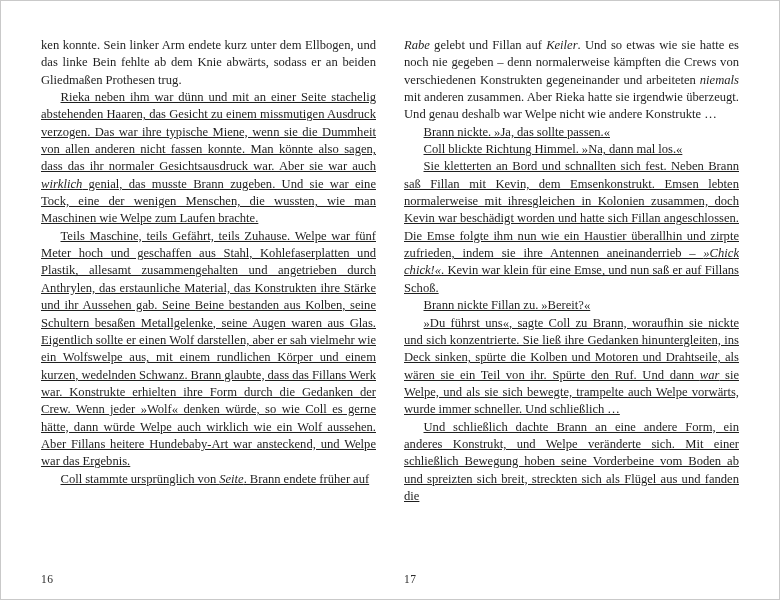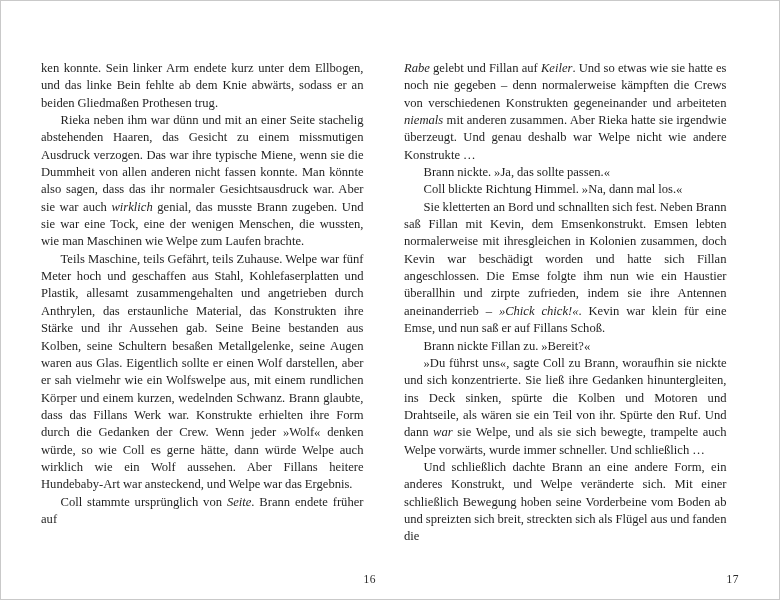--- a/index.html
+++ b/index.html
@@ -20,47 +20,46 @@
     display: flex;
     gap: 28px;
     box-sizing: border-box;
     height: 100%;
     padding: 36px 40px 10px 40px;
   }
   .page {
     flex: 1 1 0;
     min-width: 0;
     display: flex;
-    flex-direction: row;
-    margin-top: 23px;
+    flex-direction: column;
   }
   .page-text {
     flex: 1 1 auto;
     overflow: hidden;
     max-height: 512px;
     color: #1f1f1f;
     font-size: 12.6px;
     line-height: 17.35px;
     text-align: justify;
     hyphens: auto;
     -webkit-hyphens: auto;
     word-spacing: -0.2px;
   }
   .para {
     margin: 0;
   }
   .para.indent {
     text-indent: 1.55em;
+    text-decoration: underline;
   }
   .para em {
     font-style: italic;
   }
   .page-number {
     margin-top: auto;
-    text-align: center;
     font-size: 11.5px;
     color: #2a2a2a;
     padding-top: 8px;
     padding-bottom: 4px;
     letter-spacing: 0.5px;
   }
 </style>
 </head>
 <body>
 

